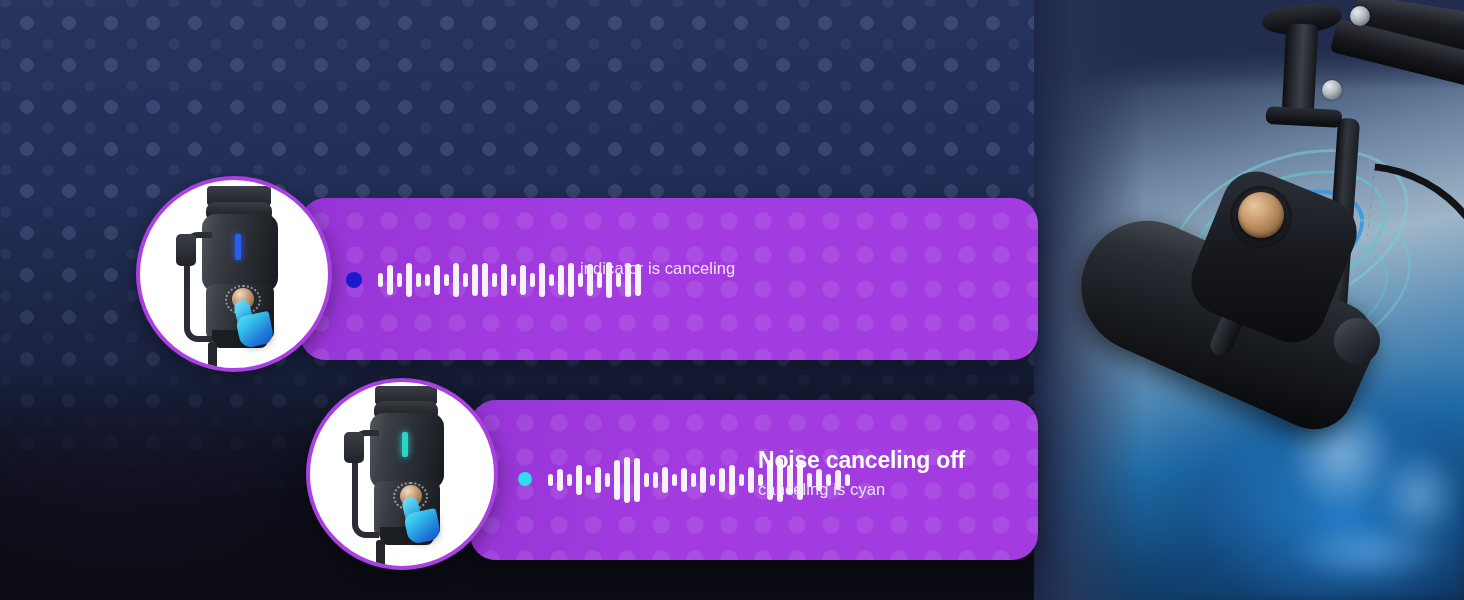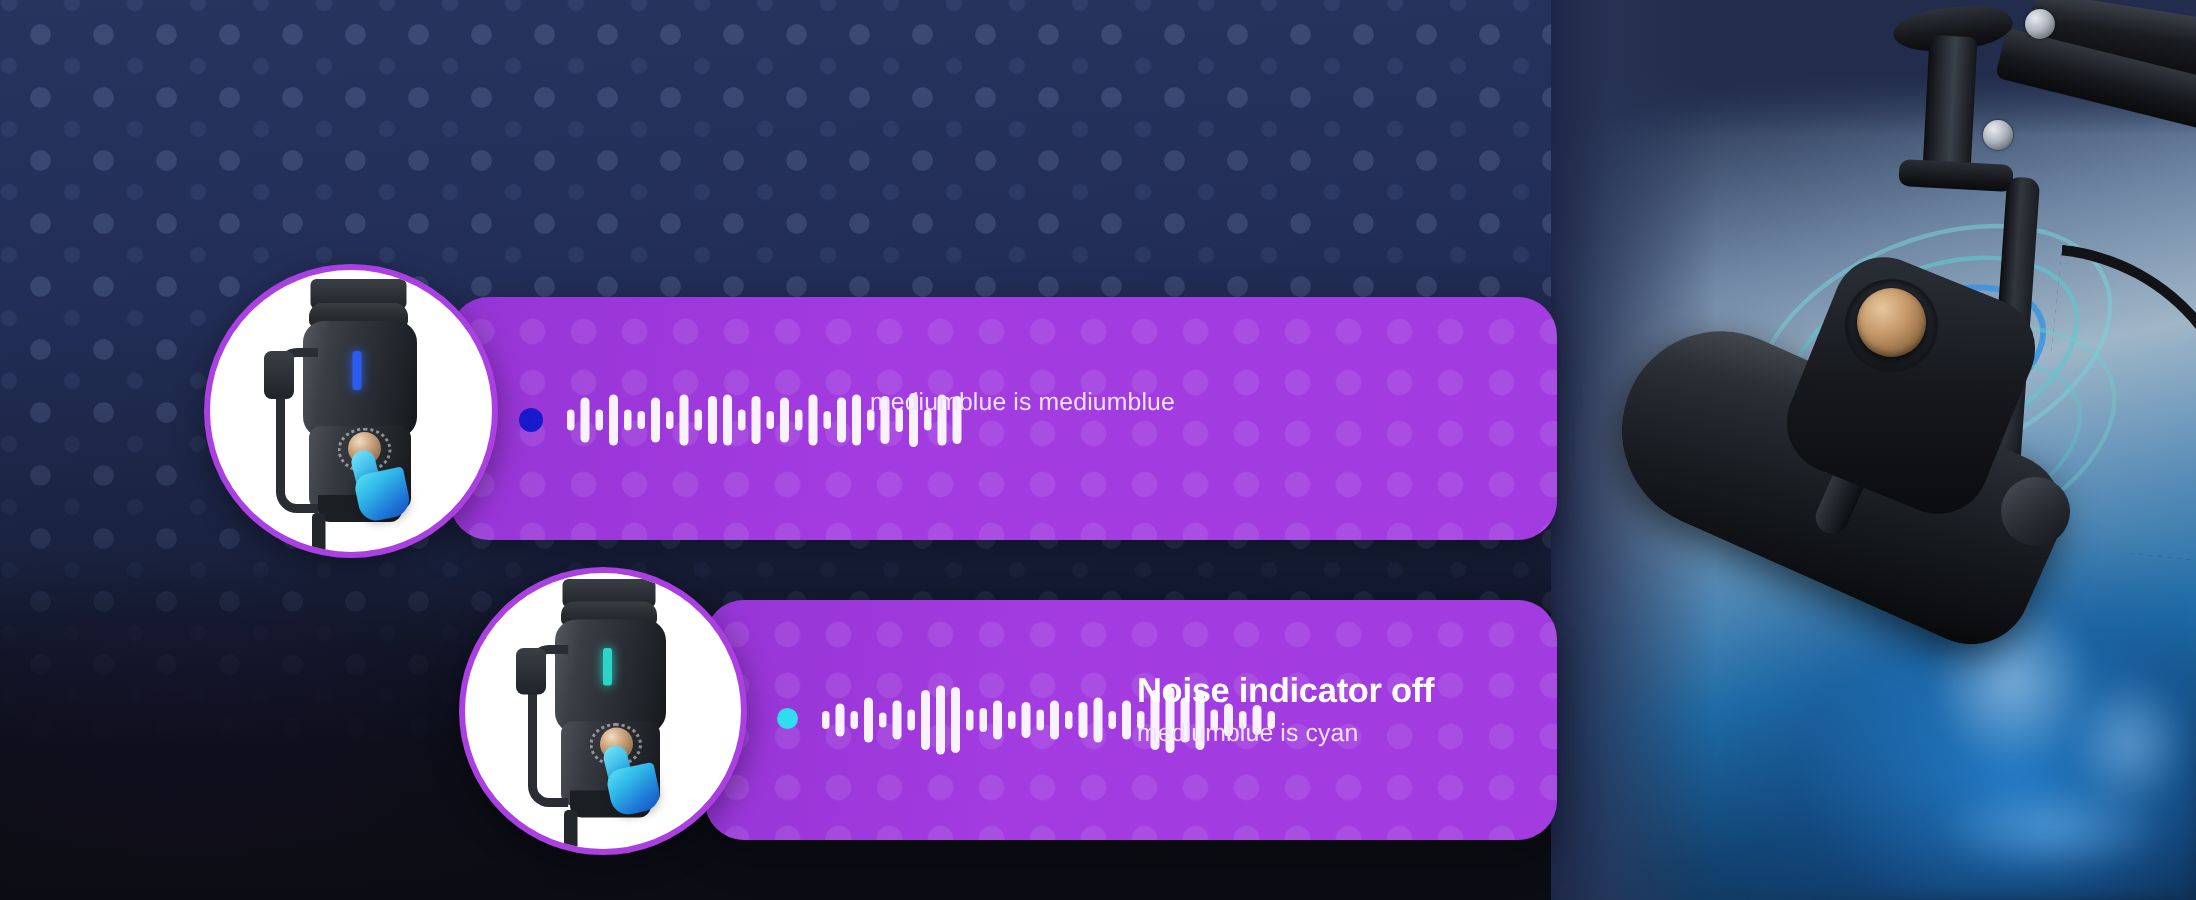--- a/index.html
+++ b/index.html
@@ -355,21 +355,21 @@
         <span style="height: 34px; width: 6px;"></span>
         <span style="height: 14px; width: 5px;"></span>
         <span style="height: 32px; width: 6px;"></span>
         <span style="height: 16px; width: 5px;"></span>
         <span style="height: 36px; width: 6px;"></span>
         <span style="height: 14px; width: 5px;"></span>
         <span style="height: 34px; width: 6px;"></span>
         <span style="height: 32px; width: 6px;"></span>
       </div>
     <div class="txtblock" style="left:580px; top:252px;">
-      <div class="txt-sub">mediumblue is mediumblue</div>
+      <div class="txt-sub">indicator is canceling</div>
     </div>
 
     <div class="thumb" style="left:136px; top:176px; width:196px; height:196px;">
       <div class="thumb-inner">
         <div class="tm-knurl" style="left:67px; top:6px; width:64px; height:20px;"></div>
         <div class="tm-top" style="left:66px; top:22px; width:66px; height:16px;"></div>
         <div class="tm-body" style="left:62px; top:34px; width:76px; height:78px;"></div>
         <div class="tm-led" style="left:95px; top:54px; width:6px; height:26px; background:#2b5cf0; box-shadow:0 0 7px rgba(45,100,255,0.9);"></div>
         <div class="tm-body2" style="left:66px; top:104px; width:68px; height:56px;"></div>
         <div class="tm-base-plate" style="left:72px; top:150px; width:56px; height:18px; border-radius:0 0 8px 8px;"></div>
@@ -417,22 +417,22 @@
         <span style="height: 44px; width: 6px;"></span>
         <span style="height: 30px; width: 6px;"></span>
         <span style="height: 40px; width: 6px;"></span>
         <span style="height: 14px; width: 5px;"></span>
         <span style="height: 22px; width: 6px;"></span>
         <span style="height: 12px; width: 5px;"></span>
         <span style="height: 20px; width: 6px;"></span>
         <span style="height: 12px; width: 5px;"></span>
       </div>
     <div class="txtblock" style="left:758px; top:448px;">
-      <div class="txt-main">Noise indicator off</div>
-      <div class="txt-sub">mediumblue is cyan</div>
+      <div class="txt-main">Noise canceling off</div>
+      <div class="txt-sub">canceling is cyan</div>
     </div>
 
     <div class="thumb" style="left:306px; top:378px; width:192px; height:192px;">
       <div class="thumb-inner">
         <div class="tm-knurl" style="left:65px; top:4px; width:62px; height:19px;"></div>
         <div class="tm-top" style="left:64px; top:19px; width:64px; height:16px;"></div>
         <div class="tm-body" style="left:60px; top:31px; width:74px; height:76px;"></div>
         <div class="tm-led" style="left:92px; top:50px; width:6px; height:25px; background:#2bd6c8; box-shadow:0 0 7px rgba(45,220,215,0.9);"></div>
         <div class="tm-body2" style="left:64px; top:99px; width:66px; height:56px;"></div>
         <div class="tm-base-plate" style="left:70px; top:145px; width:54px; height:18px; border-radius:0 0 8px 8px;"></div>

